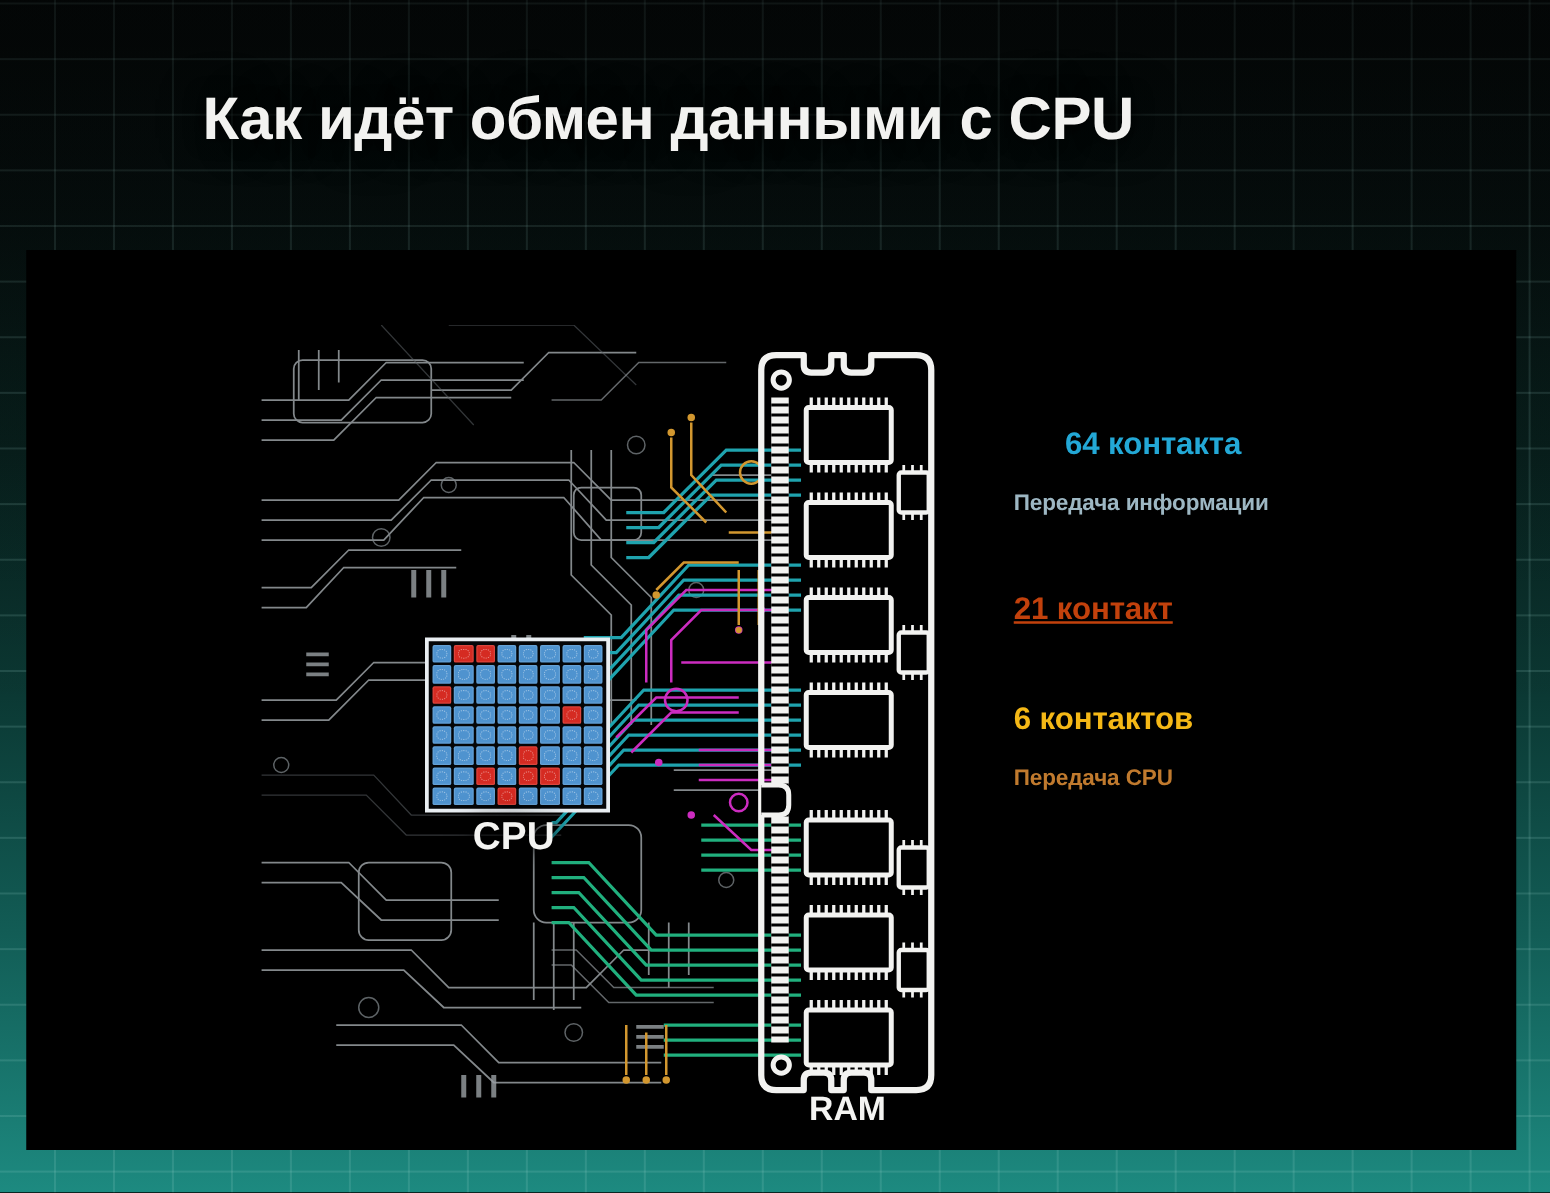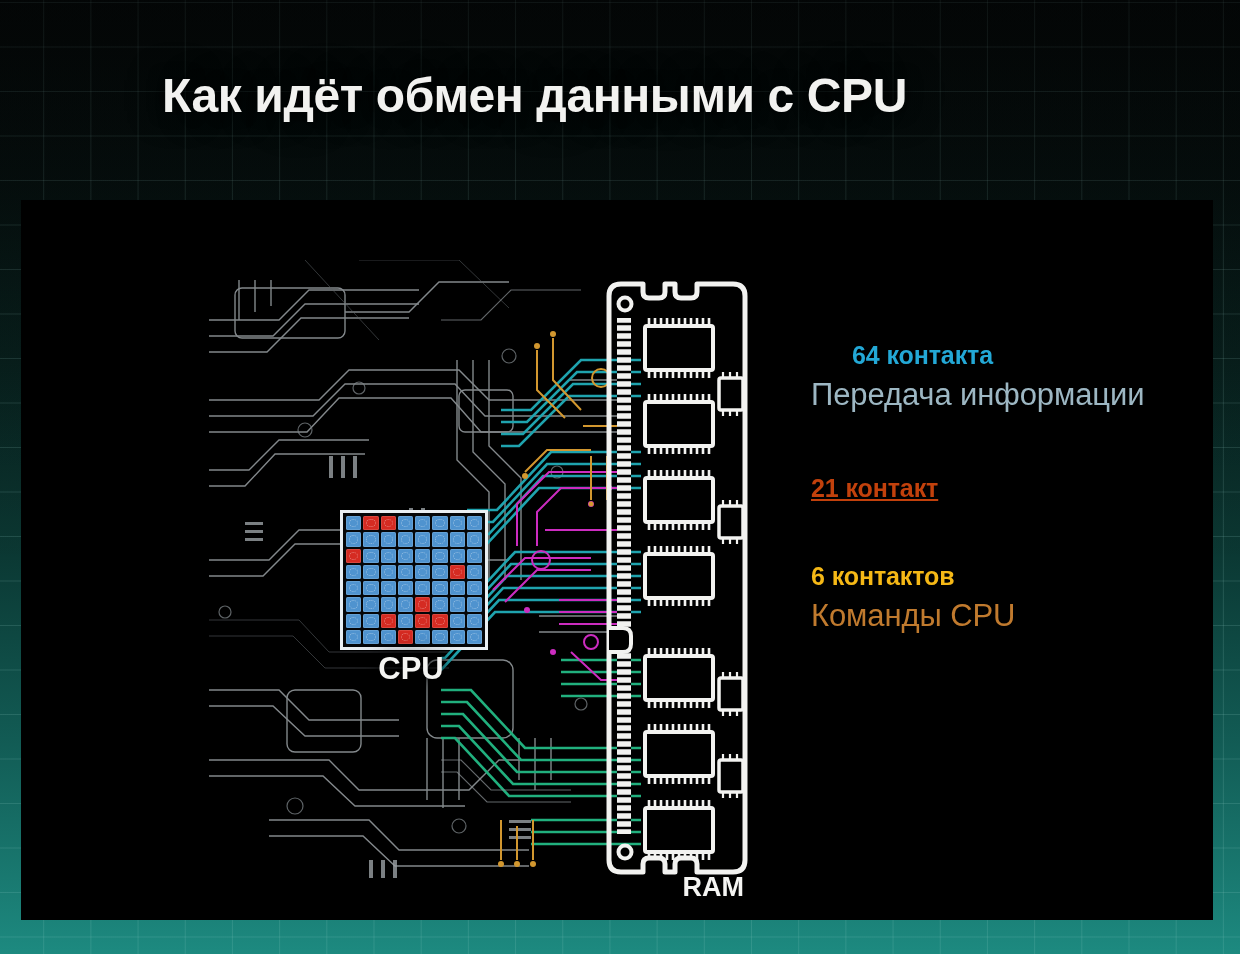--- a/index.html
+++ b/index.html
@@ -97,39 +97,39 @@
     font-size:31px; font-weight:bold; color:#f4f4f2;
     text-shadow:0 0 10px #000, 0 0 22px #000;
   }
 
   
   #ram{
     position:absolute; left:582px; top:78px;
     width:148px; height:600px;
   }
   #ram-label{
-    position:absolute; left:553px; top:672px;
-    width:170px; text-align:right;
+    position:absolute; left:572px; top:672px;
+    width:170px; text-align:center;
     font-size:27px; font-weight:bold; color:#f4f4f2;
   }
 
   
   #legend{
     position:absolute; left:790px; top:140px;
     width:380px;
   }
   .legend-item{ margin-bottom:57px; }
   .legend-item:last-child{ margin-bottom:0; }
   .legend-head{
     font-size:25px; font-weight:bold;
     letter-spacing:-.1px; line-height:1.25;
   }
   .legend-sub{
-    font-size:31px; font-weight:normal;
-    letter-spacing:-.1px; line-height:1.3; margin-top:4px;
+    font-size:18px; font-weight:bold;
+    letter-spacing:-.1px; line-height:1.3; margin-top:20px;
   }
   .c-data   .legend-head{ color:#23a8d6;margin-left:41px; }
   .c-data   .legend-sub { color:#9db7c3; }
   .c-addr   .legend-head{ color:#c2410c;text-decoration:underline; }
   .c-addr   .legend-sub { color:#e06fa8; }
   .c-cmd    .legend-head{ color:#f5b816; }
   .c-cmd    .legend-sub { color:#c07a2e; }
 </style>
 </head>
 <body>
@@ -490,17 +490,17 @@
   <div id="legend">
     <div class="legend-item c-data">
       <div class="legend-head">64 контакта</div>
       <div class="legend-sub">Передача информации</div>
     </div>
     <div class="legend-item c-addr">
       <div class="legend-head">21 контакт</div>
     </div>
     <div class="legend-item c-cmd">
       <div class="legend-head">6 контактов</div>
-      <div class="legend-sub">Команды CPU</div>
+      <div class="legend-sub">Передача CPU</div>
     </div>
   </div>
 
 </div>
 
 </body></html>

